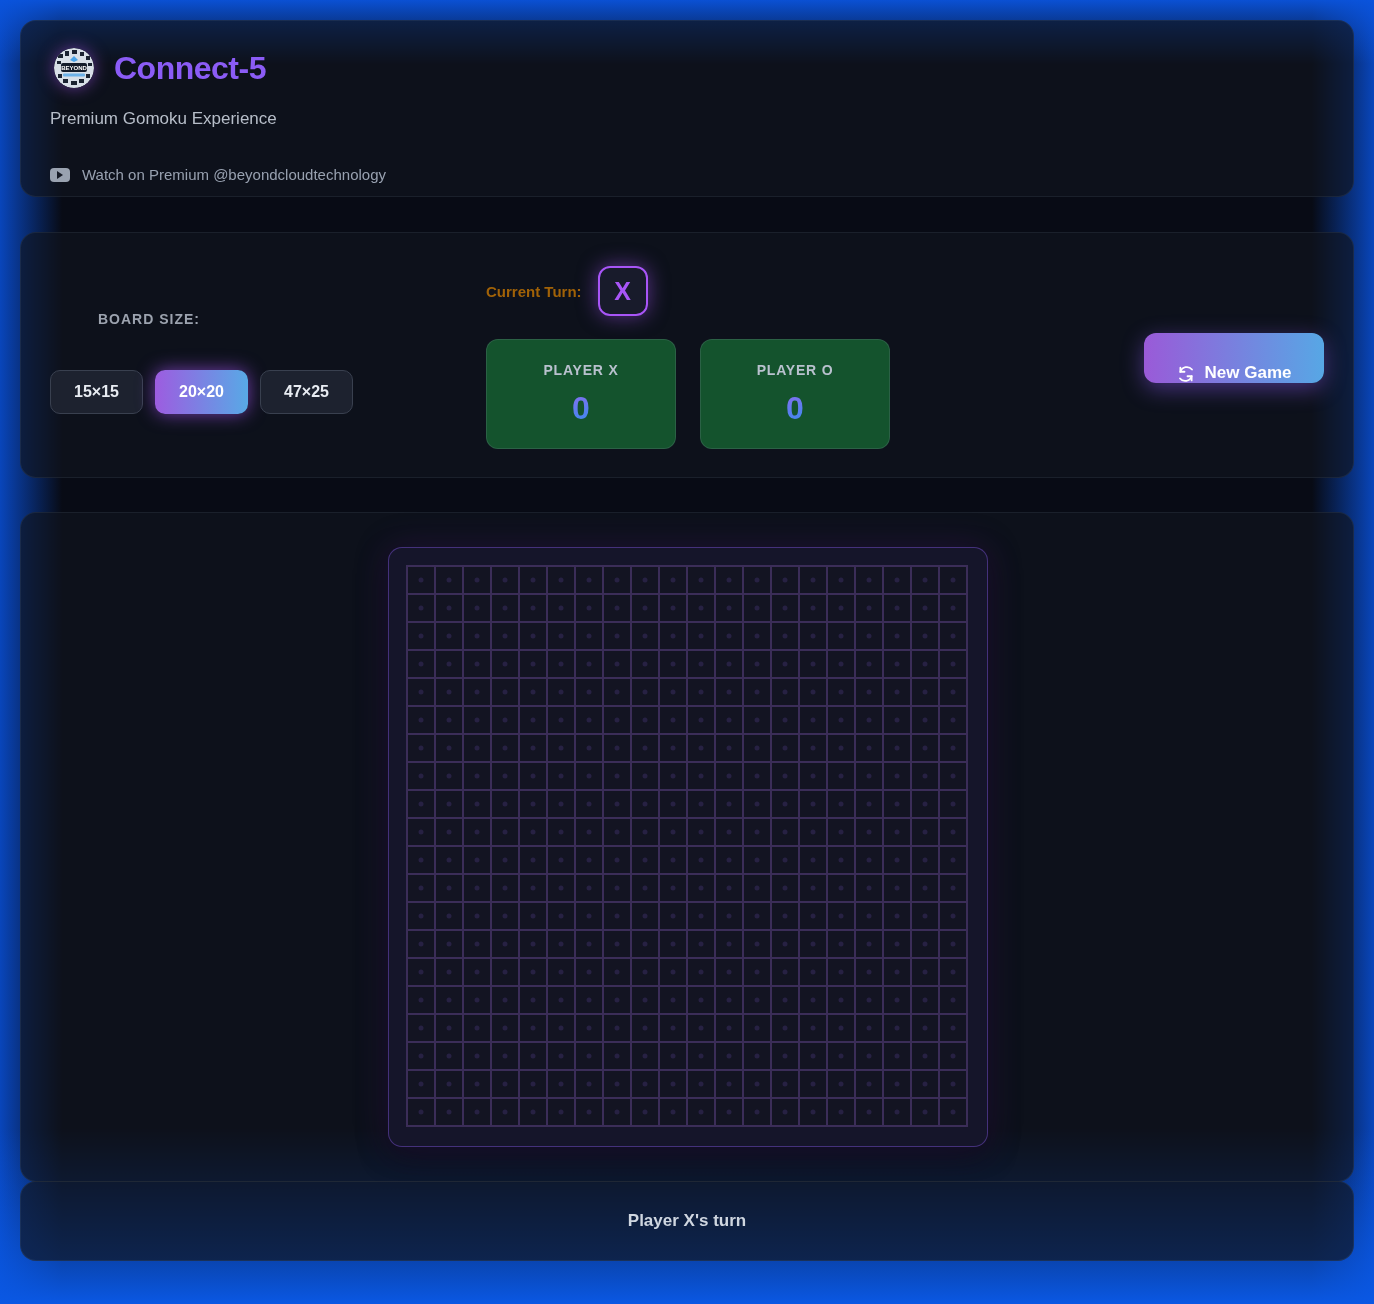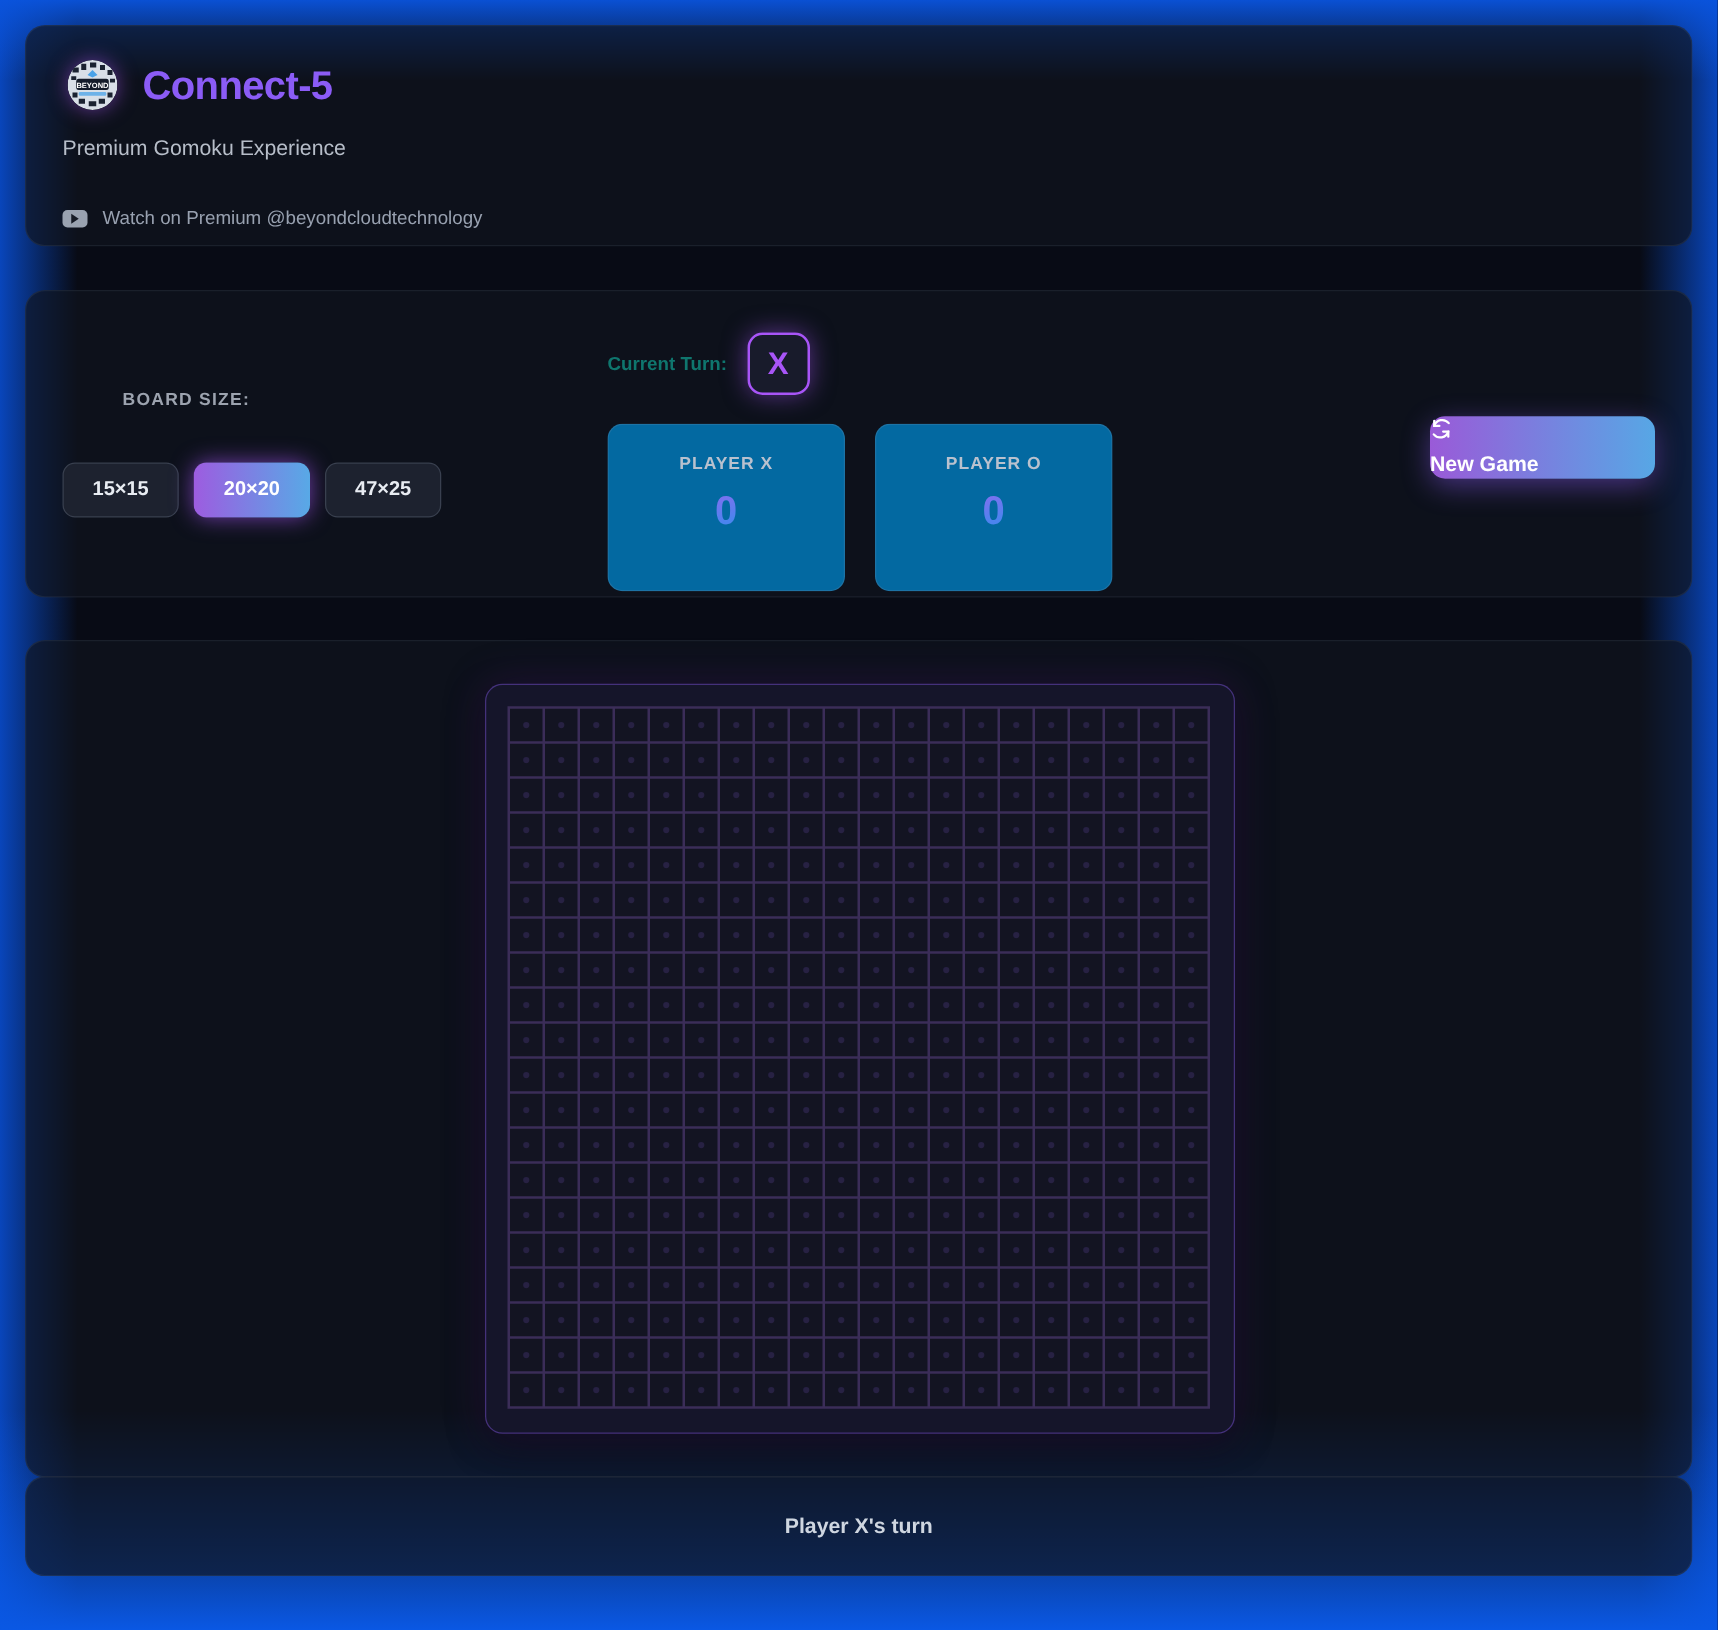--- a/index.html
+++ b/index.html
@@ -57,51 +57,51 @@
     background:#1d222f; color:#e8ecf2;
     font-family:inherit; font-size:16px; font-weight:700; cursor:pointer;margin-top:24px;
   }
   .size-btn.selected {
     border:none;
     background:linear-gradient(90deg,#9d5ce0 0%,#58a9e6 100%);
     color:#fff;
     box-shadow:0 0 18px rgba(168,85,247,0.65);
   }
   .turn-row { position:absolute; left:465px; top:33px; display:flex; align-items:center; gap:16px; }
-  .turn-label { font-size:15px; font-weight:600; color:#0f766e; }
+  .turn-label { font-size:15px; font-weight:600; color:#a16207; }
   .turn-badge {
     width:50px; height:50px; border-radius:12px;
     border:2px solid #a855f7; background:rgba(26,29,46,0.9);
     color:#a855f7; font-size:25px; font-weight:800;
     display:flex; align-items:center; justify-content:center;
     box-shadow:0 0 20px rgba(168,85,247,0.5);
   }
   .score-cards { position:absolute; left:465px; top:106px; display:flex; gap:24px; }
   .score-card {
-    width:190px; height:134px; border-radius:12px;
-    background:#0369a1; border:1px solid rgba(148,163,184,0.18);
+    width:190px; height:110px; border-radius:12px;
+    background:#14532d; border:1px solid rgba(148,163,184,0.18);
     display:flex; flex-direction:column; align-items:center;
     padding-top:22px; gap:12px;
   }
   .score-label { font-size:14px; font-weight:700; letter-spacing:0.8px; color:#b9c1ce; }
   .score-value { font-size:32px; font-weight:800; color:#5b87ea; }
   @supports (-webkit-background-clip:text) or (background-clip:text) {
     .score-value {
       background:linear-gradient(160deg,#8b6cf0 5%,#4b84ee 70%);
       -webkit-background-clip:text; background-clip:text;
       -webkit-text-fill-color:transparent; color:transparent;
     }
   }
   .new-game-btn {
     position:absolute; right:29px; top:100px;
     width:180px; height:50px; border:none; border-radius:12px;
     background:linear-gradient(90deg,#9a5ad8 0%,#57a7e5 100%);
     color:#fff; font-family:inherit; font-size:17px; font-weight:700;
-    display:flex; align-items:flex-start; justify-content:center; gap:10px;
-    cursor:pointer; box-shadow:0 6px 22px rgba(139,92,246,0.45);flex-direction:column;
+    display:flex; align-items:flex-end; justify-content:center; gap:10px;
+    cursor:pointer; box-shadow:0 6px 22px rgba(139,92,246,0.45);
   }
 
   
   .board-panel { top:512px; height:670px; }
   .board-container {
     position:absolute; left:367px; top:34px;
     width:600px; height:600px;
     padding:17px; border-radius:14px;
     background:#15152a;
     border:1.5px solid rgba(139,92,246,0.40);

